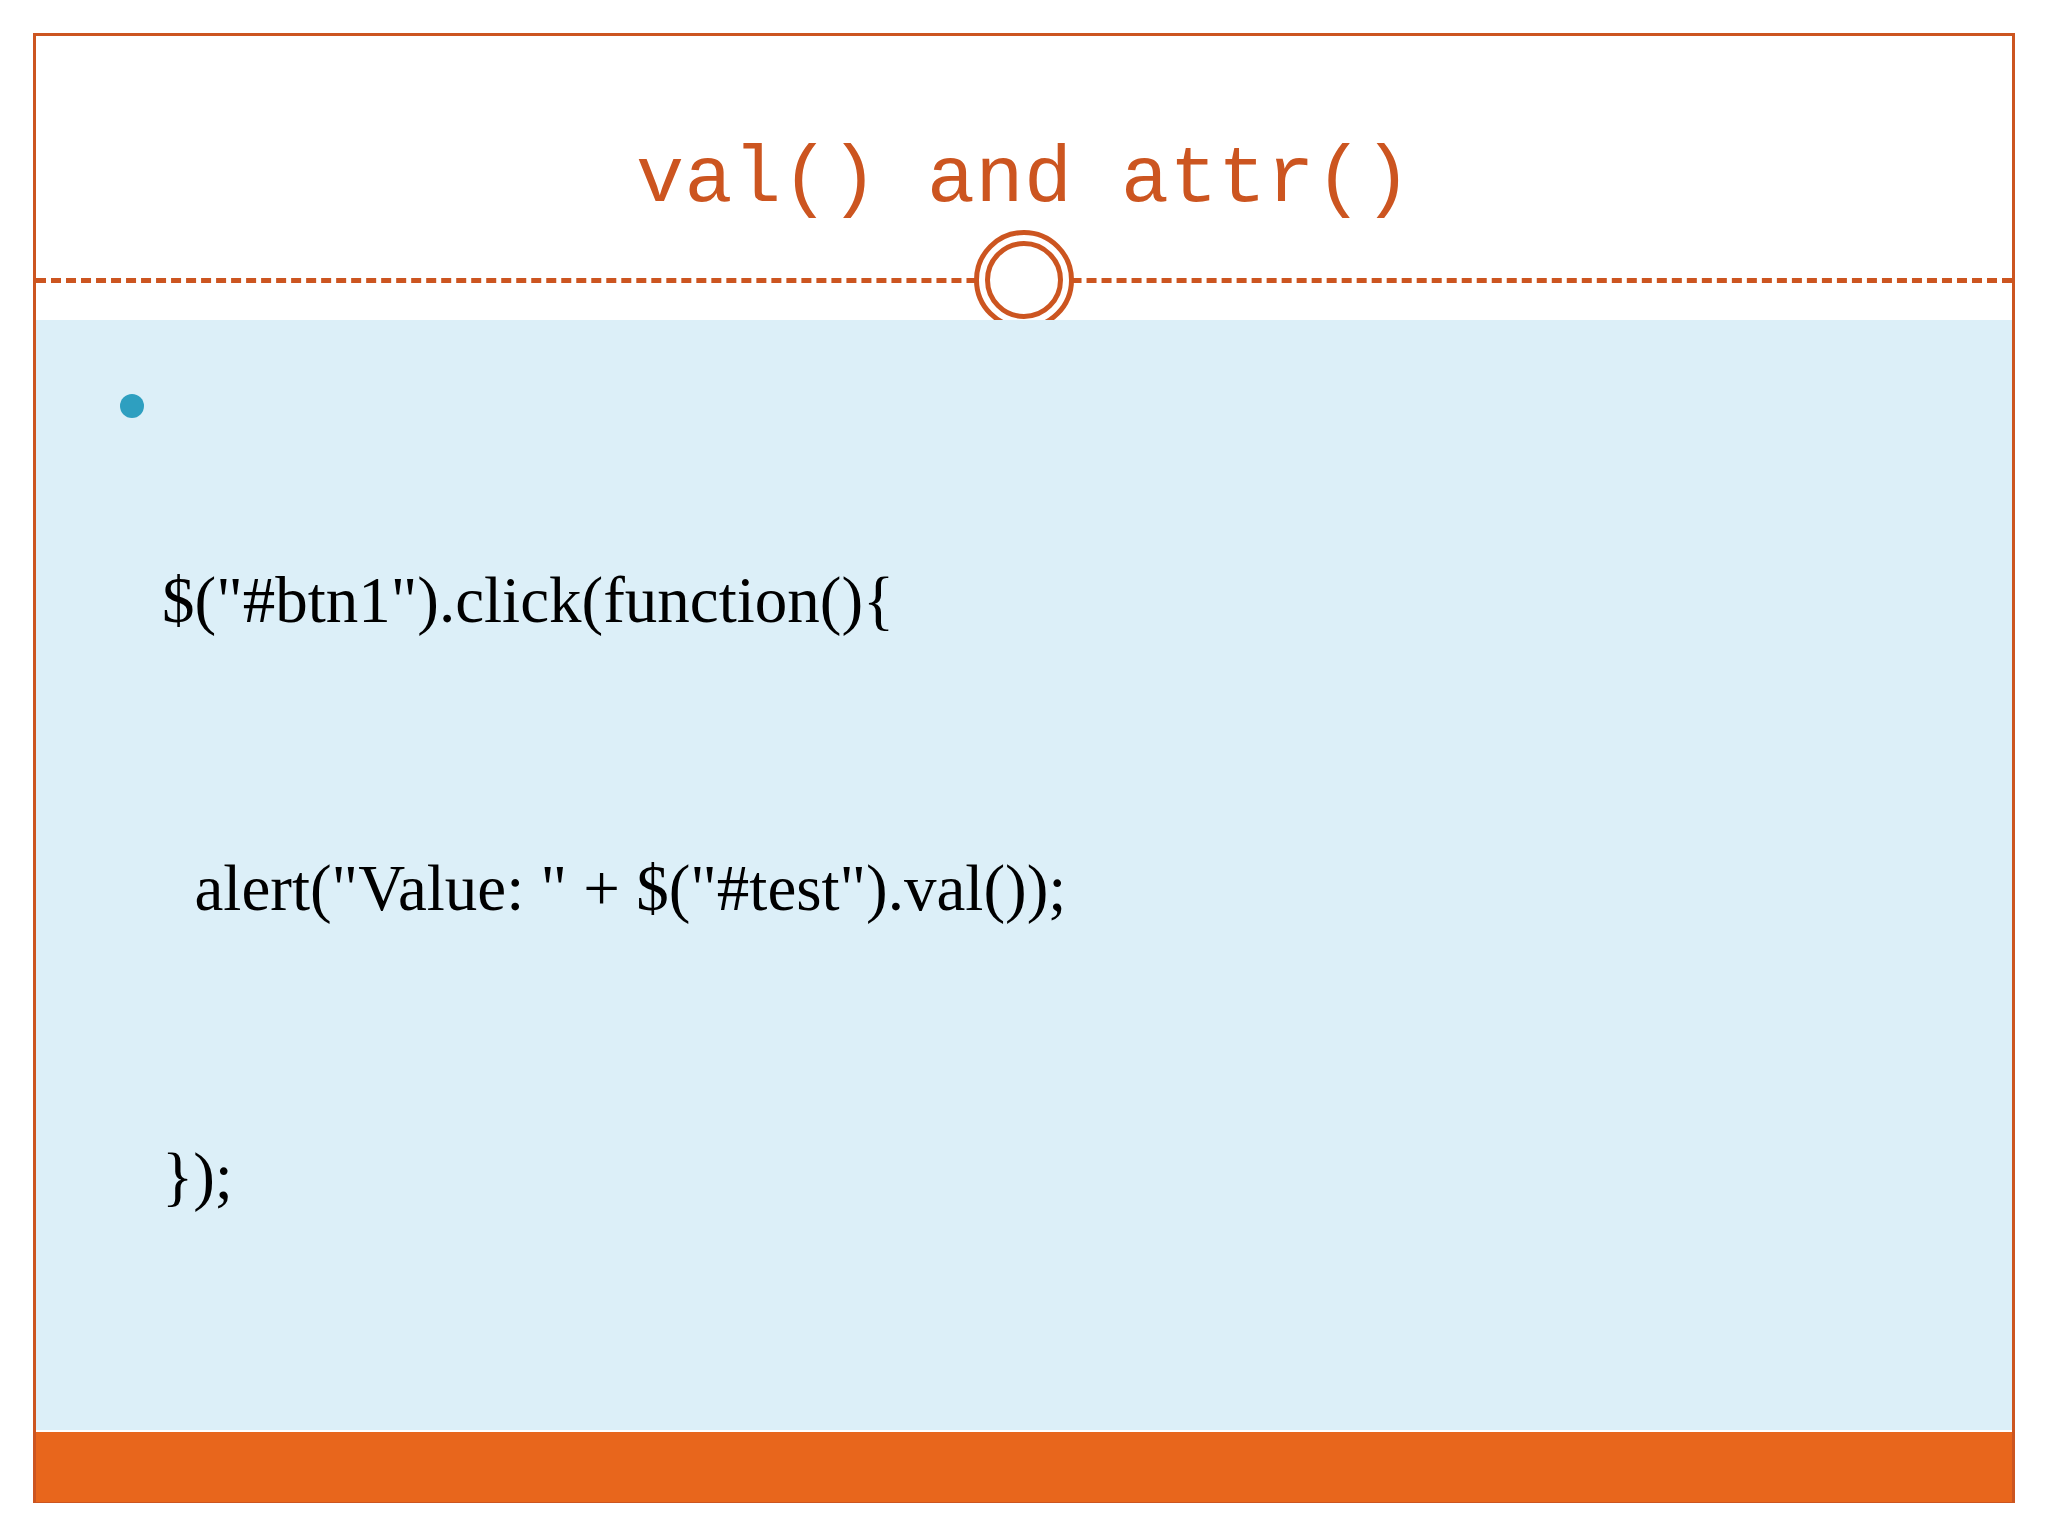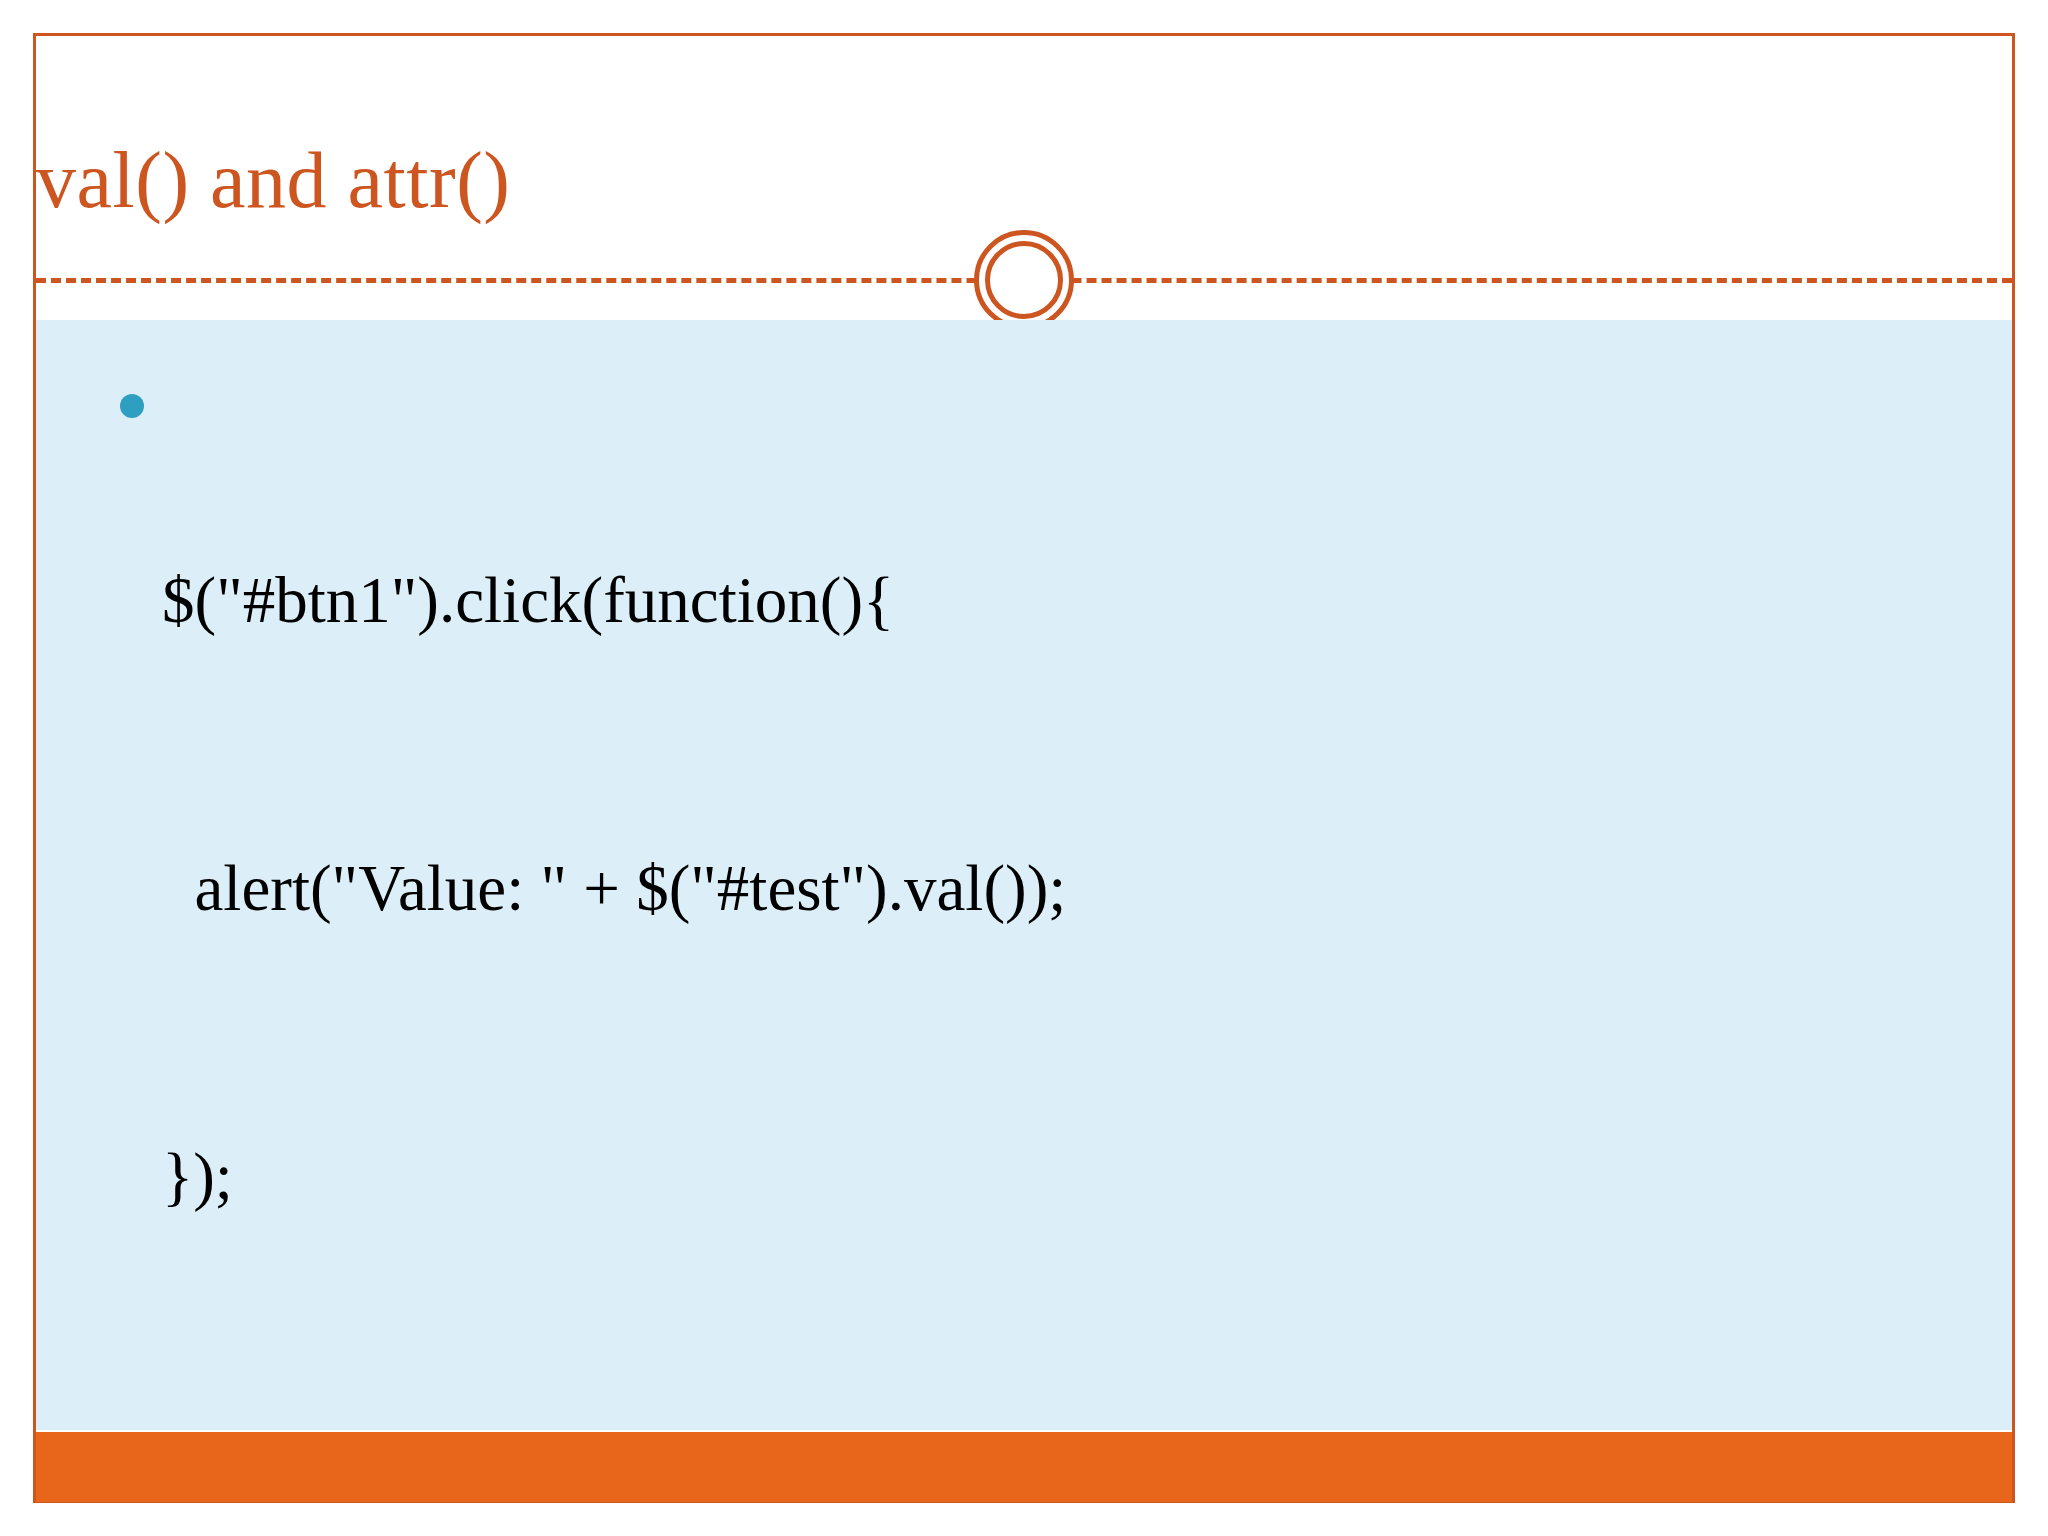--- a/index.html
+++ b/index.html
@@ -42,22 +42,23 @@
     width: 1976px;
     height: 247px;
     background: #ffffff;
   }
 
   .slide-title {
     position: absolute;
     left: 0;
     top: 96px;
     width: 1976px;
+    text-align: center;
     color: #CC5520;
-    font-family: Liberation Serif, serif;
+    font-family: Liberation Mono, monospace;
     font-size: 80px;
     line-height: 96px;
     letter-spacing: 0.5px;
     white-space: nowrap;
   }
 
   
   .title-divider {
     position: absolute;
     left: 36px;

